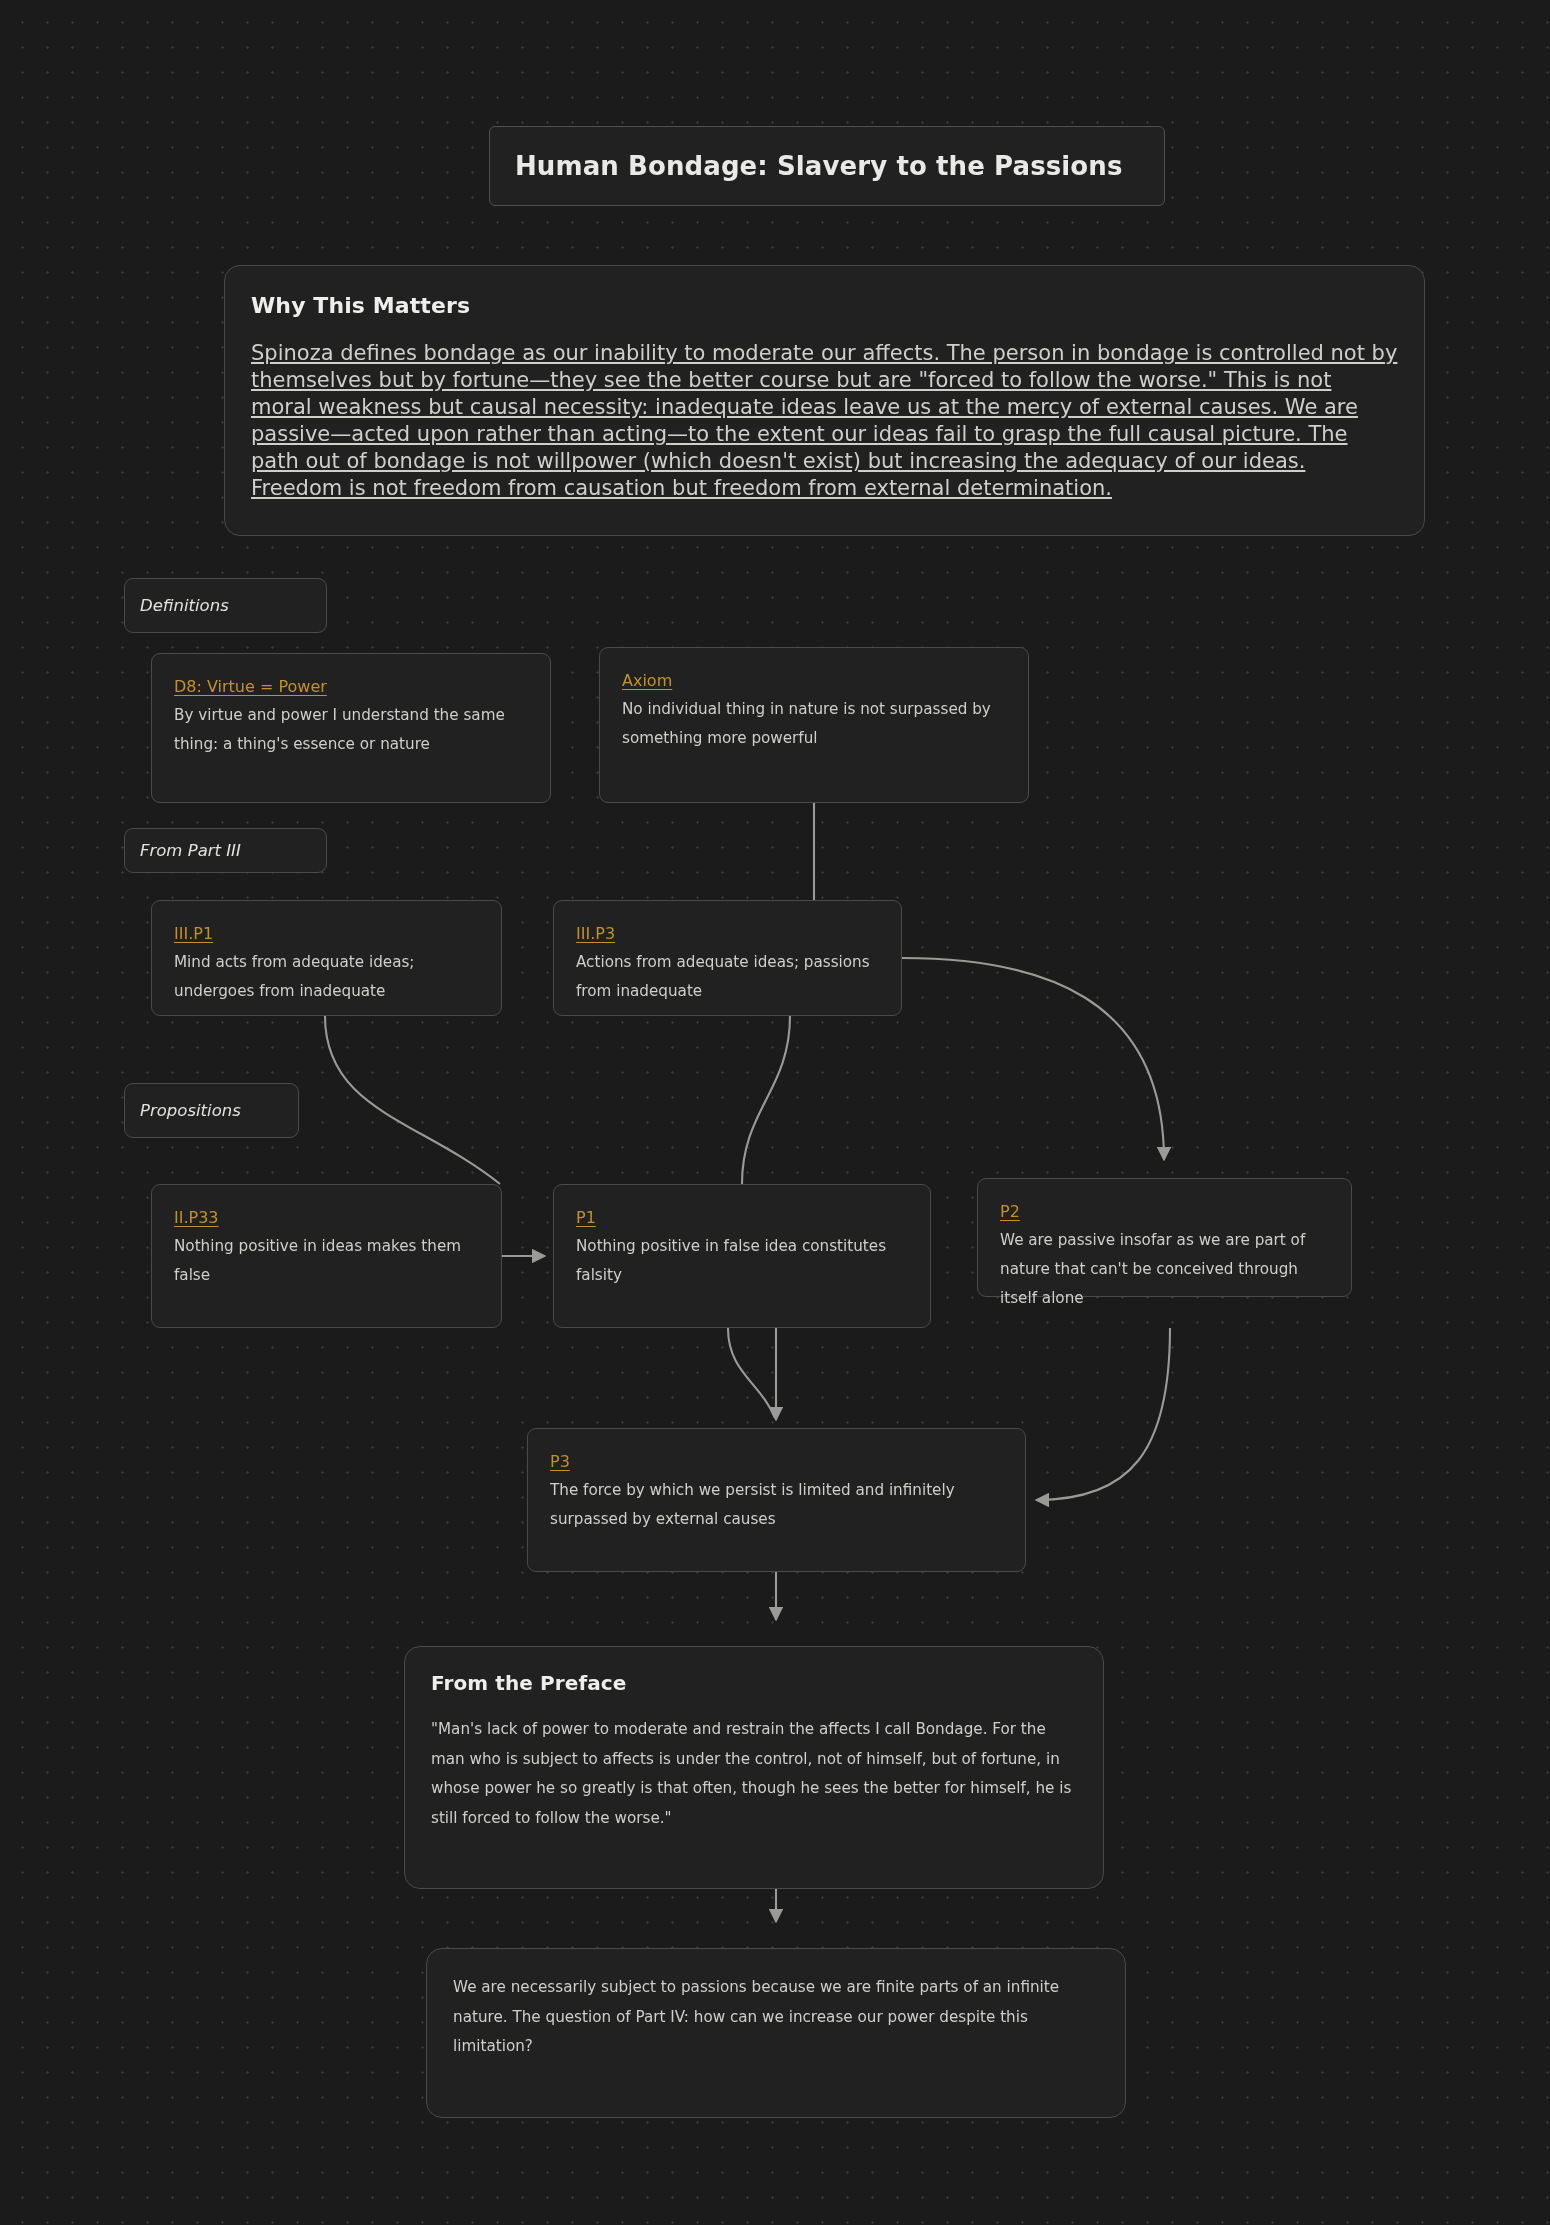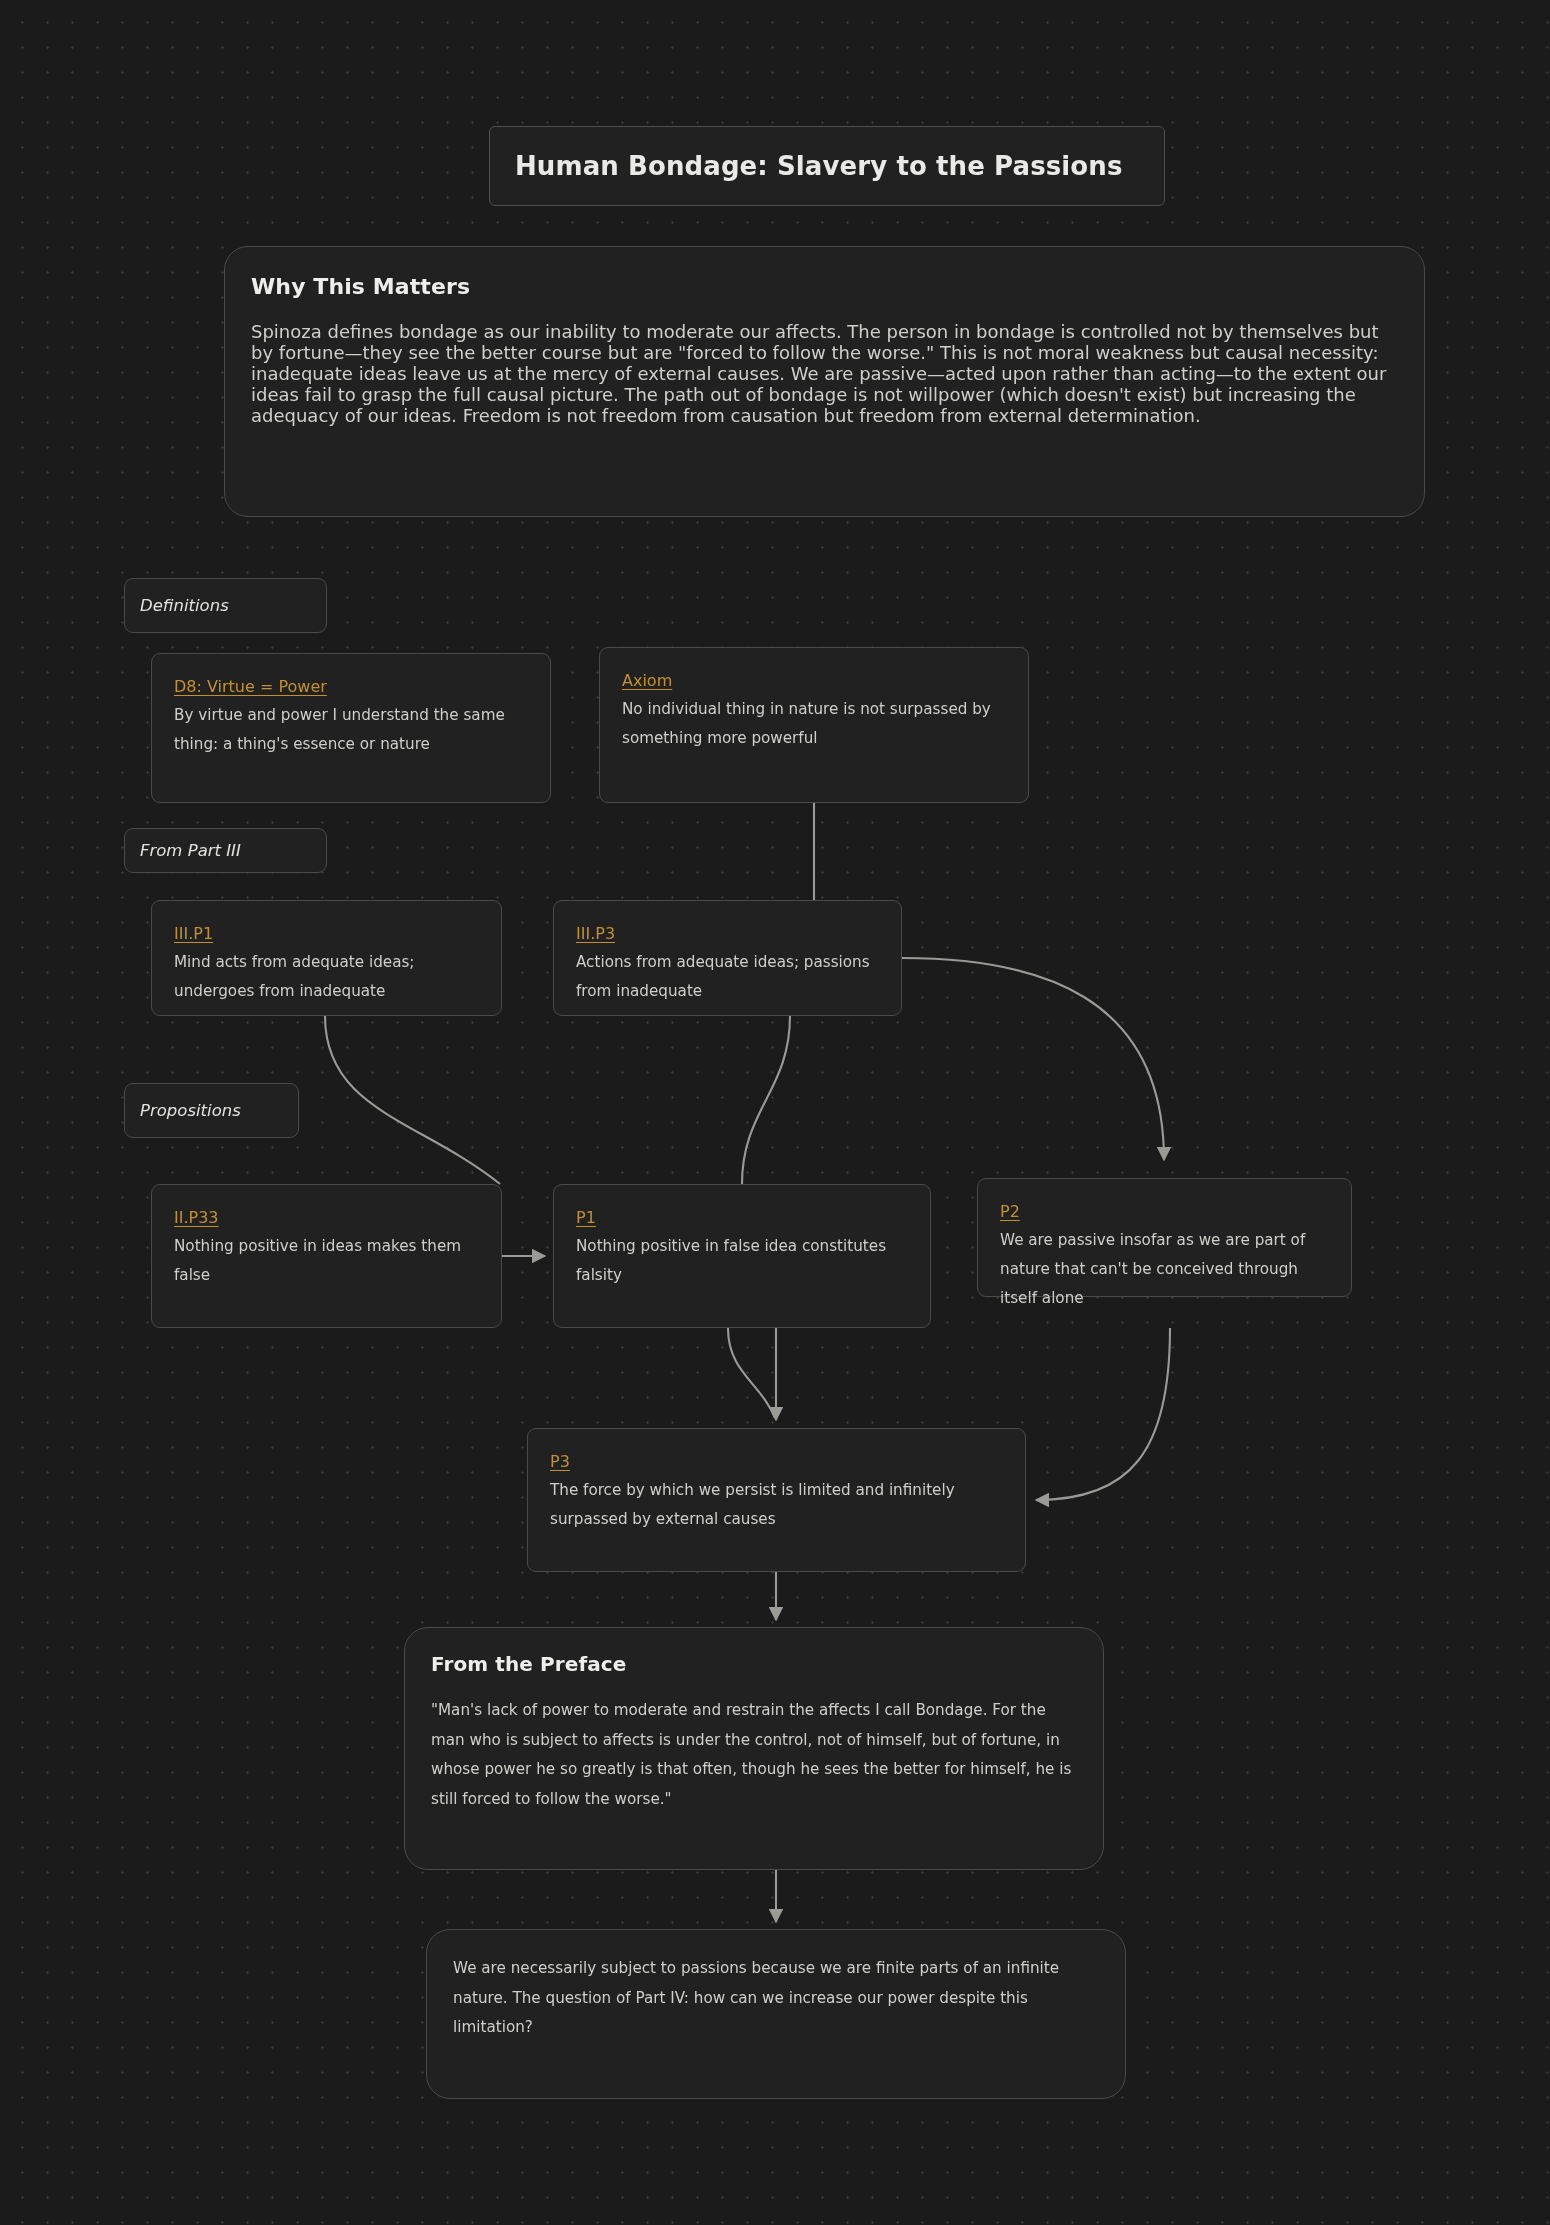--- a/index.html
+++ b/index.html
@@ -52,38 +52,39 @@
     font-size: 26px;
     font-weight: 700;
     letter-spacing: .1px;
   }
 
   
   .panel {
     position: absolute;
     background: #212121;
     border: 1px solid #4a4a48;
-    border-radius: 24px;
+    border-radius: 16px;
+    margin-top: 19px;
   }
   .panel .h {
     color: #eeeeec;
     font-weight: 700;
     letter-spacing: .1px;
   }
   .panel .b {
     color: #cfcfcb;
   }
 
   #panel-why {
     left: 224px; top: 246px;
     width: 1201px; height: 271px;
     padding: 27px 26px 0 26px;
   }
   #panel-why .h { font-size: 22px; margin-bottom: 22px; }
-  #panel-why .b { font-size: 18px; line-height: 21px; }
+  #panel-why .b { font-size: 21px; line-height: 27px; text-decoration: underline; }
 
   #panel-preface {
     left: 404px; top: 1627px;
     width: 700px; height: 243px;
     padding: 24px 26px 0 26px;
   }
   #panel-preface .h { font-size: 20px; margin-bottom: 20px; }
   #panel-preface .b { font-size: 15.2px; line-height: 29.5px; }
 
   #panel-problem {

